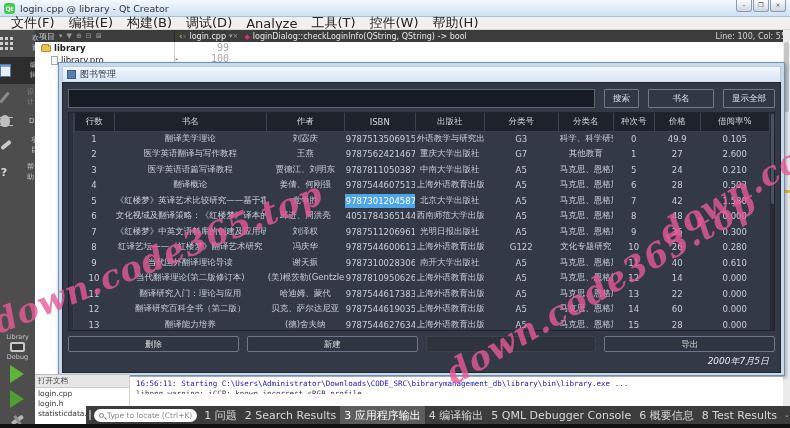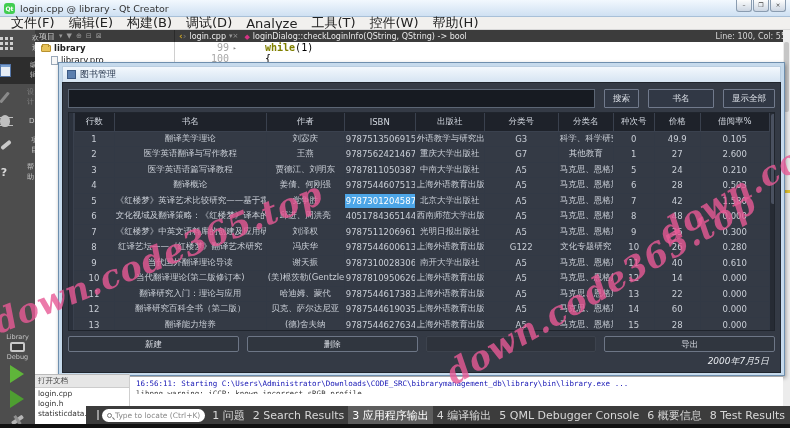--- a/index.html
+++ b/index.html
@@ -68,21 +68,21 @@
   .project-panel { position:absolute; left:35px; top:42px; width:140px; height:334px; background:#fff;
     border-right:1px solid #cfcfcf; font-size:8.5px; color:#222; }
   .tree-row { display:flex; align-items:center; gap:3px; padding:1px 2px 1px 6px; }
   .tree-row.child { padding-left:16px; }
   .tree-root-label { font-weight:bold; }
   .icon-folder { width:10px; height:7px; background:#e8c35a; border:1px solid #b89230; border-radius:1px; position:relative; }
   .icon-folder::before { content:""; position:absolute; left:0; top:-2px; width:5px; height:2px; background:#e8c35a; border:1px solid #b89230; border-bottom:none; }
   .icon-file { width:7px; height:9px; background:#f7f7f7; border:1px solid #9aa8b8; }
   .editor { position:absolute; left:175px; top:42px; width:608px; height:334px; background:#fff;
     font-family:"DejaVu Sans Mono", monospace; font-size:10px; }
-  .code-row { display:flex; height:11px; line-height:11px; }
+  .code-row { display:flex; height:11px; line-height:11px;flex-direction:column; }
   .code-row .num { width:58px; text-align:right; color:#a8a8a8; padding-right:4px; }
   .code-row .fold { width:8px; color:#888; font-size:6px; }
   .code-row .src { padding-left:24px; color:#000; white-space:pre; }
   .kw { color:#808000; font-weight:bold; }
   .ed-scrollbar { position:absolute; left:783px; top:30px; width:7px; height:377px; background:#ececec; }
   .ed-thumb { position:absolute; left:1px; top:12px; width:5px; height:70px; background:#c6c6c6; border-radius:2px; }
   .ed-mark { position:absolute; left:0; top:160px; width:7px; height:3px; background:#e3c531; }
 
   
   .dialog { position:absolute; left:58px; top:62px; width:727px; height:314px;
@@ -116,21 +116,21 @@
   .open-docs { position:absolute; left:35px; top:374px; width:95px; height:50px; background:#fff;
     border-right:1px solid #cfcfcf; font-size:7.5px; color:#333; }
   .od-header { background:#e6e6e6; border-top:1px solid #bbb; border-bottom:1px solid #ccc; padding:1px 3px; color:#444; }
   .od-file { padding:1px 3px 0; }
   .console { position:absolute; left:130px; top:376px; width:653px; height:18px; background:#fff;
     border-top:1px solid #a8a8a8; font-family:"DejaVu Sans Mono", monospace; font-size:7.5px;
     padding:2px 0 0 6px; white-space:nowrap; overflow:hidden; }
   .console div { line-height:10px; }
 
   .statusbar { position:absolute; left:86px; top:406px; width:704px; height:18px; background:#3c3c3c;
-    display:flex; align-items:center; gap:3px; padding:0 11px; }
+    display:flex; align-items:center; gap:3px; padding:0 3px; }
   .sb-panel-ico { width:10px; height:10px; border:1px solid #9a9a9a; background:linear-gradient(90deg,#9a9a9a 3px,#3c3c3c 3px); }
   .locate { width:122px; height:13px; background:#fff; border-radius:7px; display:flex; align-items:center;
     gap:3px; padding:0 5px; }
   .mag { width:5px; height:5px; border:1px solid #777; border-radius:50%; position:relative; }
   .mag::after { content:""; position:absolute; left:4px; top:4px; width:3px; height:1px; background:#777; transform:rotate(45deg); }
   .locate span { color:#888; font-size:7.5px; white-space:nowrap; }
   .sb-tab { color:#d8d8d8; font-size:11px; padding:2px 4px; white-space:nowrap; }
   .sb-tab.active { background:#5d5d5d; color:#fff; }
   .sb-caret { color:#bbb; font-size:7px; }
   .sb-right { margin-left:auto; display:flex; gap:4px; color:#c9c9c9; font-size:8px; }
@@ -461,22 +461,22 @@
               <td>28</td>
               <td>0.000</td>
             </tr>
           </tbody>
       </table>
       <div class="tbl-scroll">
         <div class="tbl-thumb"></div>
       </div>
     </div>
     <div class="footer-row" id="footer-buttons">
+        <div class="footer-btn">删除</div>
         <div class="footer-btn">新建</div>
-        <div class="footer-btn">删除</div>
         <div class="footer-btn disabled"></div>
         <div class="footer-btn">导出</div>
       </div>
     <div class="date-row">2000年7月5日</div>
   </div>
 </div>
 
 <div class="open-docs">
   <div class="od-header">打开文档</div>
   <div id="od-files">

